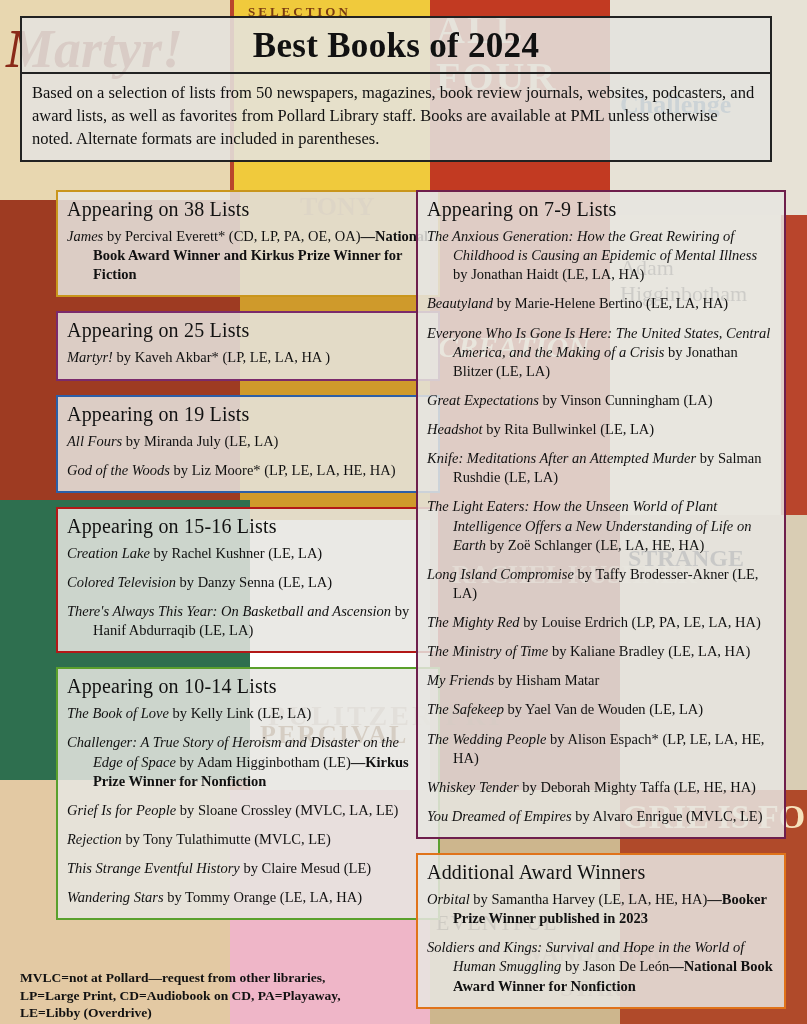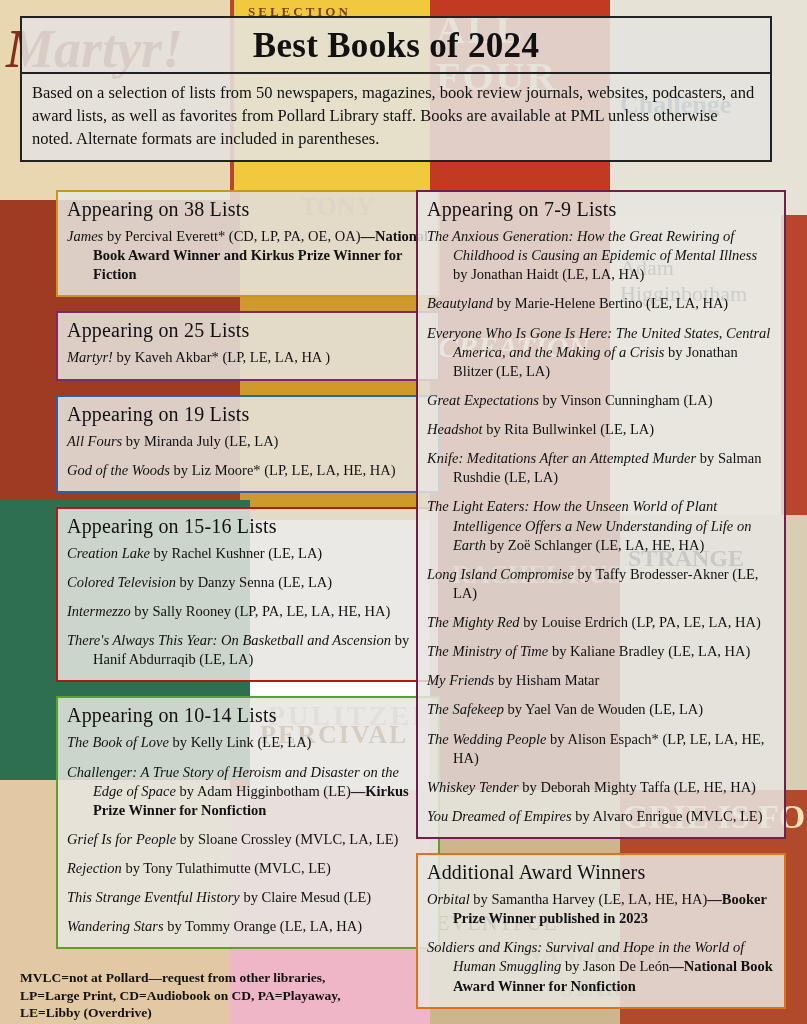--- a/index.html
+++ b/index.html
@@ -159,21 +159,20 @@
       <div class="box c-blue">
         <h2>Appearing on 19 Lists</h2>
         <p class="entry ind"><span class="ti">All Fours</span><span> by Miranda July (LE, LA)</span></p>
         <p class="entry ind"><span class="ti">God of the Woods</span><span> by Liz Moore* (LP, LE, LA, HE, HA)</span></p>
       </div>
 
       <div class="box c-red">
         <h2>Appearing on 15-16 Lists</h2>
         <p class="entry ind"><span class="ti">Creation Lake</span><span> by Rachel Kushner (LE, LA)</span></p>
         <p class="entry ind"><span class="ti">Colored Television</span><span> by Danzy Senna (LE, LA)</span></p>
-        <p class="entry ind"><span class="ti">Intermezzo</span><span> by Sally Rooney (LP, PA, LE, LA, HE, HA)</span></p>
         <p class="entry ind"><span class="ti">There's Always This Year: On Basketball and Ascension</span><span> by Hanif Abdurraqib (LE, LA)</span></p>
       </div>
 
       <div class="box c-green">
         <h2>Appearing on 10-14 Lists</h2>
         <p class="entry ind"><span class="ti">The Book of Love</span><span> by Kelly Link (LE, LA)</span></p>
         <p class="entry ind"><span class="ti">Challenger: A True Story of Heroism and Disaster on the Edge of Space</span><span> by Adam Higginbotham (LE)</span><b>—Kirkus Prize Winner for Nonfiction</b></p>
         <p class="entry ind"><span class="ti">Grief Is for People</span><span> by Sloane Crossley (MVLC, LA, LE)</span></p>
         <p class="entry ind"><span class="ti">Rejection</span><span> by Tony Tulathimutte (MVLC, LE)</span></p>
         <p class="entry ind"><span class="ti">This Strange Eventful History</span><span> by Claire Mesud (LE)</span></p>

